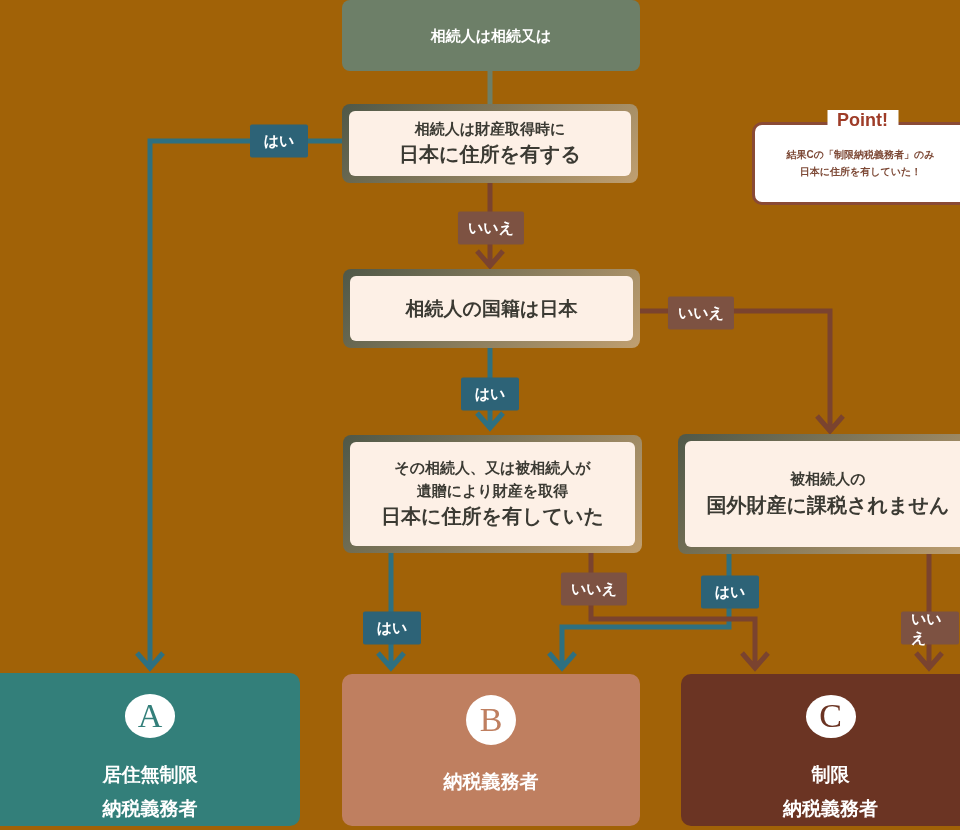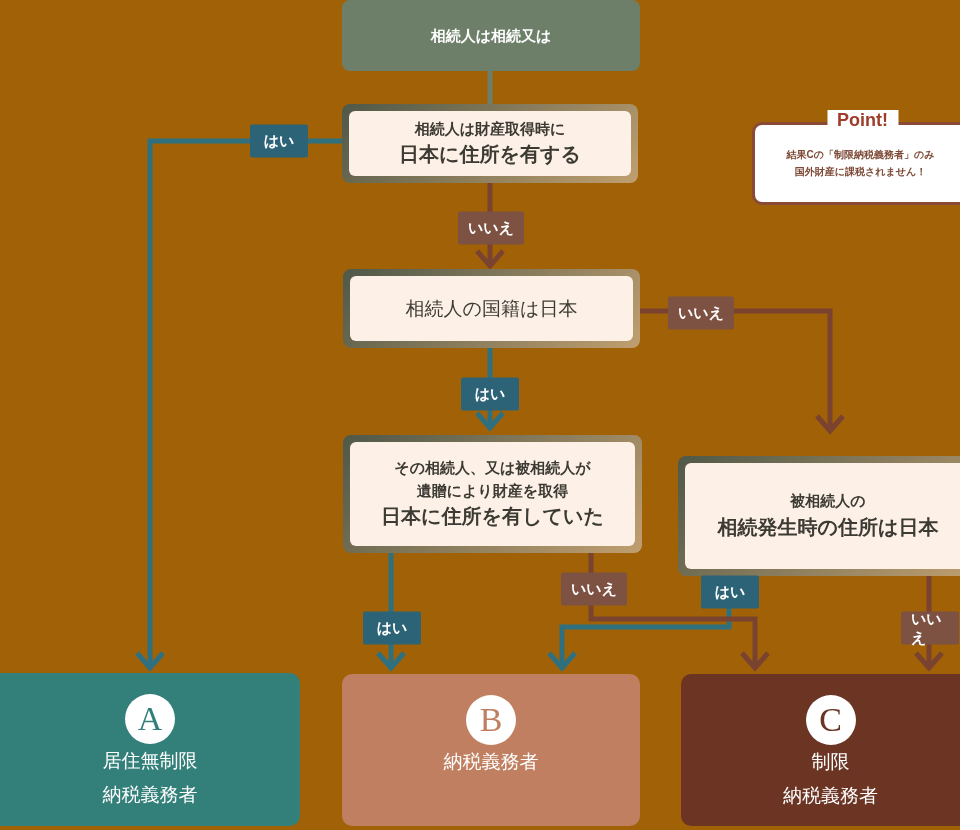--- a/index.html
+++ b/index.html
@@ -28,21 +28,21 @@
     background:linear-gradient(135deg, var(--border_dark), var(--border_tan));
     border-radius:8px; padding:7px; box-sizing:border-box;
   }
   .qbox-inner {
     width:100%; height:100%; background:var(--cream); border-radius:6px;
     display:flex; flex-direction:column; align-items:center; justify-content:center;
     color:var(--text_dark); text-align:center;
   }
   .q-small { font-size:15px; font-weight:600; line-height:1.5; }
   .q-big   { font-size:20px; font-weight:bold; line-height:1.45; }
-  .q-mid   { font-size:19px; font-weight:normal; }
+  .q-mid   { font-size:19px; font-weight:bold; }
 
   
   .edge-label {
     transform:translate(-50%,-50%);
     min-width:58px; height:33px; box-sizing:border-box; padding:0 10px;
     display:flex; align-items:center; justify-content:center;
     color:#ffffff; font-size:15px; font-weight:bold; border-radius:2px;
   }
   .edge-label.yes { background:var(--teal_label); }
   .edge-label.no  { background:var(--brown_label);font-family:Liberation Mono, monospace; }
@@ -68,21 +68,21 @@
   .result-b { background:var(--salmon_box); border-radius:10px; }
   .result-c { background:var(--darkbrown_box); border-radius:10px 0 0 10px; }
   .result-circle {
     width:50px; height:50px; border-radius:50%; background:#ffffff;
     display:flex; align-items:center; justify-content:center;
   }
   .result-letter { font-family:"Liberation Serif","DejaVu Serif",serif; font-size:34px; line-height:1; }
   .result-a .result-letter { color:var(--teal_box); }
   .result-b .result-letter { color:var(--salmon_box); }
   .result-c .result-letter { color:var(--darkbrown_box); }
-  .result-text { margin-top:0; font-size:19px; font-weight:normal; line-height:1.8; }
+  .result-text { margin-top:20px; font-size:19px; font-weight:bold; line-height:1.8; }
   .result-text span { display:block; }
 </style>
 </head>
 <body>
 
 <div id="stage">
 
   <svg id="wires" viewBox="0 0 980 830" xmlns="http://www.w3.org/2000/svg">
 
     <path class="g" d="M490,71 V104"></path>
@@ -116,40 +116,40 @@
   </div>
 
   <div class="abs qbox" style="left:343px; top:435px; width:299px; height:118px;">
     <div class="qbox-inner">
       <span class="q-small">その相続人、又は被相続人が</span>
       <span class="q-small">遺贈により財産を取得</span>
       <span class="q-big">日本に住所を有していた</span>
     </div>
   </div>
 
-  <div class="abs qbox" style="left:678px; top:456px; width:300px; height:120px;">
+  <div class="abs qbox" style="left:678px; top:434px; width:300px; height:120px;">
     <div class="qbox-inner">
       <span class="q-small">被相続人の</span>
-      <span class="q-big">相続発生時の住所は日本</span>
+      <span class="q-big">国外財産に課税されません</span>
     </div>
   </div>
 
   <div class="abs edge-label yes" style="left:279px; top:141px;">はい</div>
   <div class="abs edge-label no" style="left:491px; top:228px;">いいえ</div>
   <div class="abs edge-label no" style="left:701px; top:313px;">いいえ</div>
   <div class="abs edge-label yes" style="left:490px; top:394px;">はい</div>
   <div class="abs edge-label yes" style="left:392px; top:628px;">はい</div>
   <div class="abs edge-label no" style="left:594px; top:589px;">いいえ</div>
   <div class="abs edge-label yes" style="left:730px; top:592px;">はい</div>
   <div class="abs edge-label no" style="left:930px; top:628px;">いいえ</div>
 
   <div class="abs point-box" style="left:752px; top:122px; width:221px; height:83px;">
     <div class="point-title">Point!</div>
     <div class="point-line">結果Cの「制限納税義務者」のみ</div>
-    <div class="point-line">国外財産に課税されません！</div>
+    <div class="point-line">日本に住所を有していた！</div>
   </div>
 
   <div class="abs result result-a" style="left:0px; top:673px; width:300px; height:153px;">
     <div class="result-circle">
       <span class="result-letter">A</span>
     </div>
     <div class="result-text">
       <span>居住無制限</span>
       <span>納税義務者</span>
     </div>

